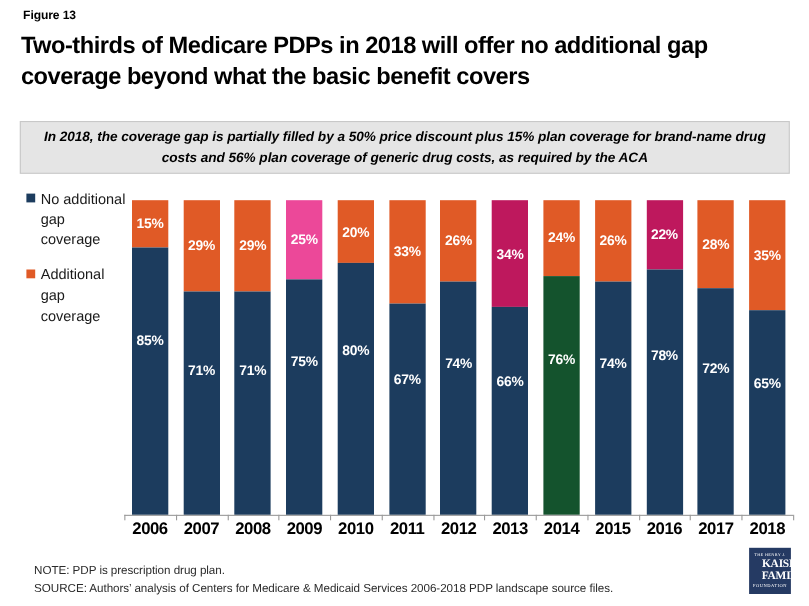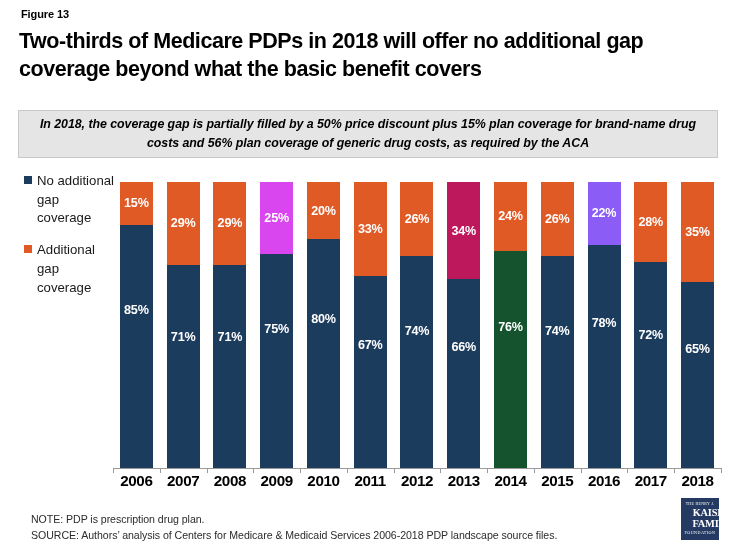--- a/index.html
+++ b/index.html
@@ -284,21 +284,21 @@
             <div class="seg seg-top" style="background: rgb(224, 90, 38); height: 29%;">
               <span class="seg-label">29%</span>
             </div>
             <div class="seg seg-bottom" style="background: rgb(28, 60, 94); height: 71%;">
               <span class="seg-label">71%</span>
             </div>
           </div>
         </div>
         <div class="bar-slot" style="flex: 1 1 0px;">
           <div class="bar-stack">
-            <div class="seg seg-top" style="background: #d946ef; height: 25%;">
+            <div class="seg seg-top" style="background: #ec4899; height: 25%;">
               <span class="seg-label">25%</span>
             </div>
             <div class="seg seg-bottom" style="background: rgb(28, 60, 94); height: 75%;">
               <span class="seg-label">75%</span>
             </div>
           </div>
         </div>
         <div class="bar-slot" style="flex: 1 1 0px;">
           <div class="bar-stack">
             <div class="seg seg-top" style="background: rgb(224, 90, 38); height: 20%;">
@@ -354,21 +354,21 @@
             <div class="seg seg-top" style="background: rgb(224, 90, 38); height: 26%;">
               <span class="seg-label">26%</span>
             </div>
             <div class="seg seg-bottom" style="background: rgb(28, 60, 94); height: 74%;">
               <span class="seg-label">74%</span>
             </div>
           </div>
         </div>
         <div class="bar-slot" style="flex: 1 1 0px;">
           <div class="bar-stack">
-            <div class="seg seg-top" style="background: #8b5cf6; height: 22%;">
+            <div class="seg seg-top" style="background: #be185d; height: 22%;">
               <span class="seg-label">22%</span>
             </div>
             <div class="seg seg-bottom" style="background: rgb(28, 60, 94); height: 78%;">
               <span class="seg-label">78%</span>
             </div>
           </div>
         </div>
         <div class="bar-slot" style="flex: 1 1 0px;">
           <div class="bar-stack">
             <div class="seg seg-top" style="background: rgb(224, 90, 38); height: 28%;">

